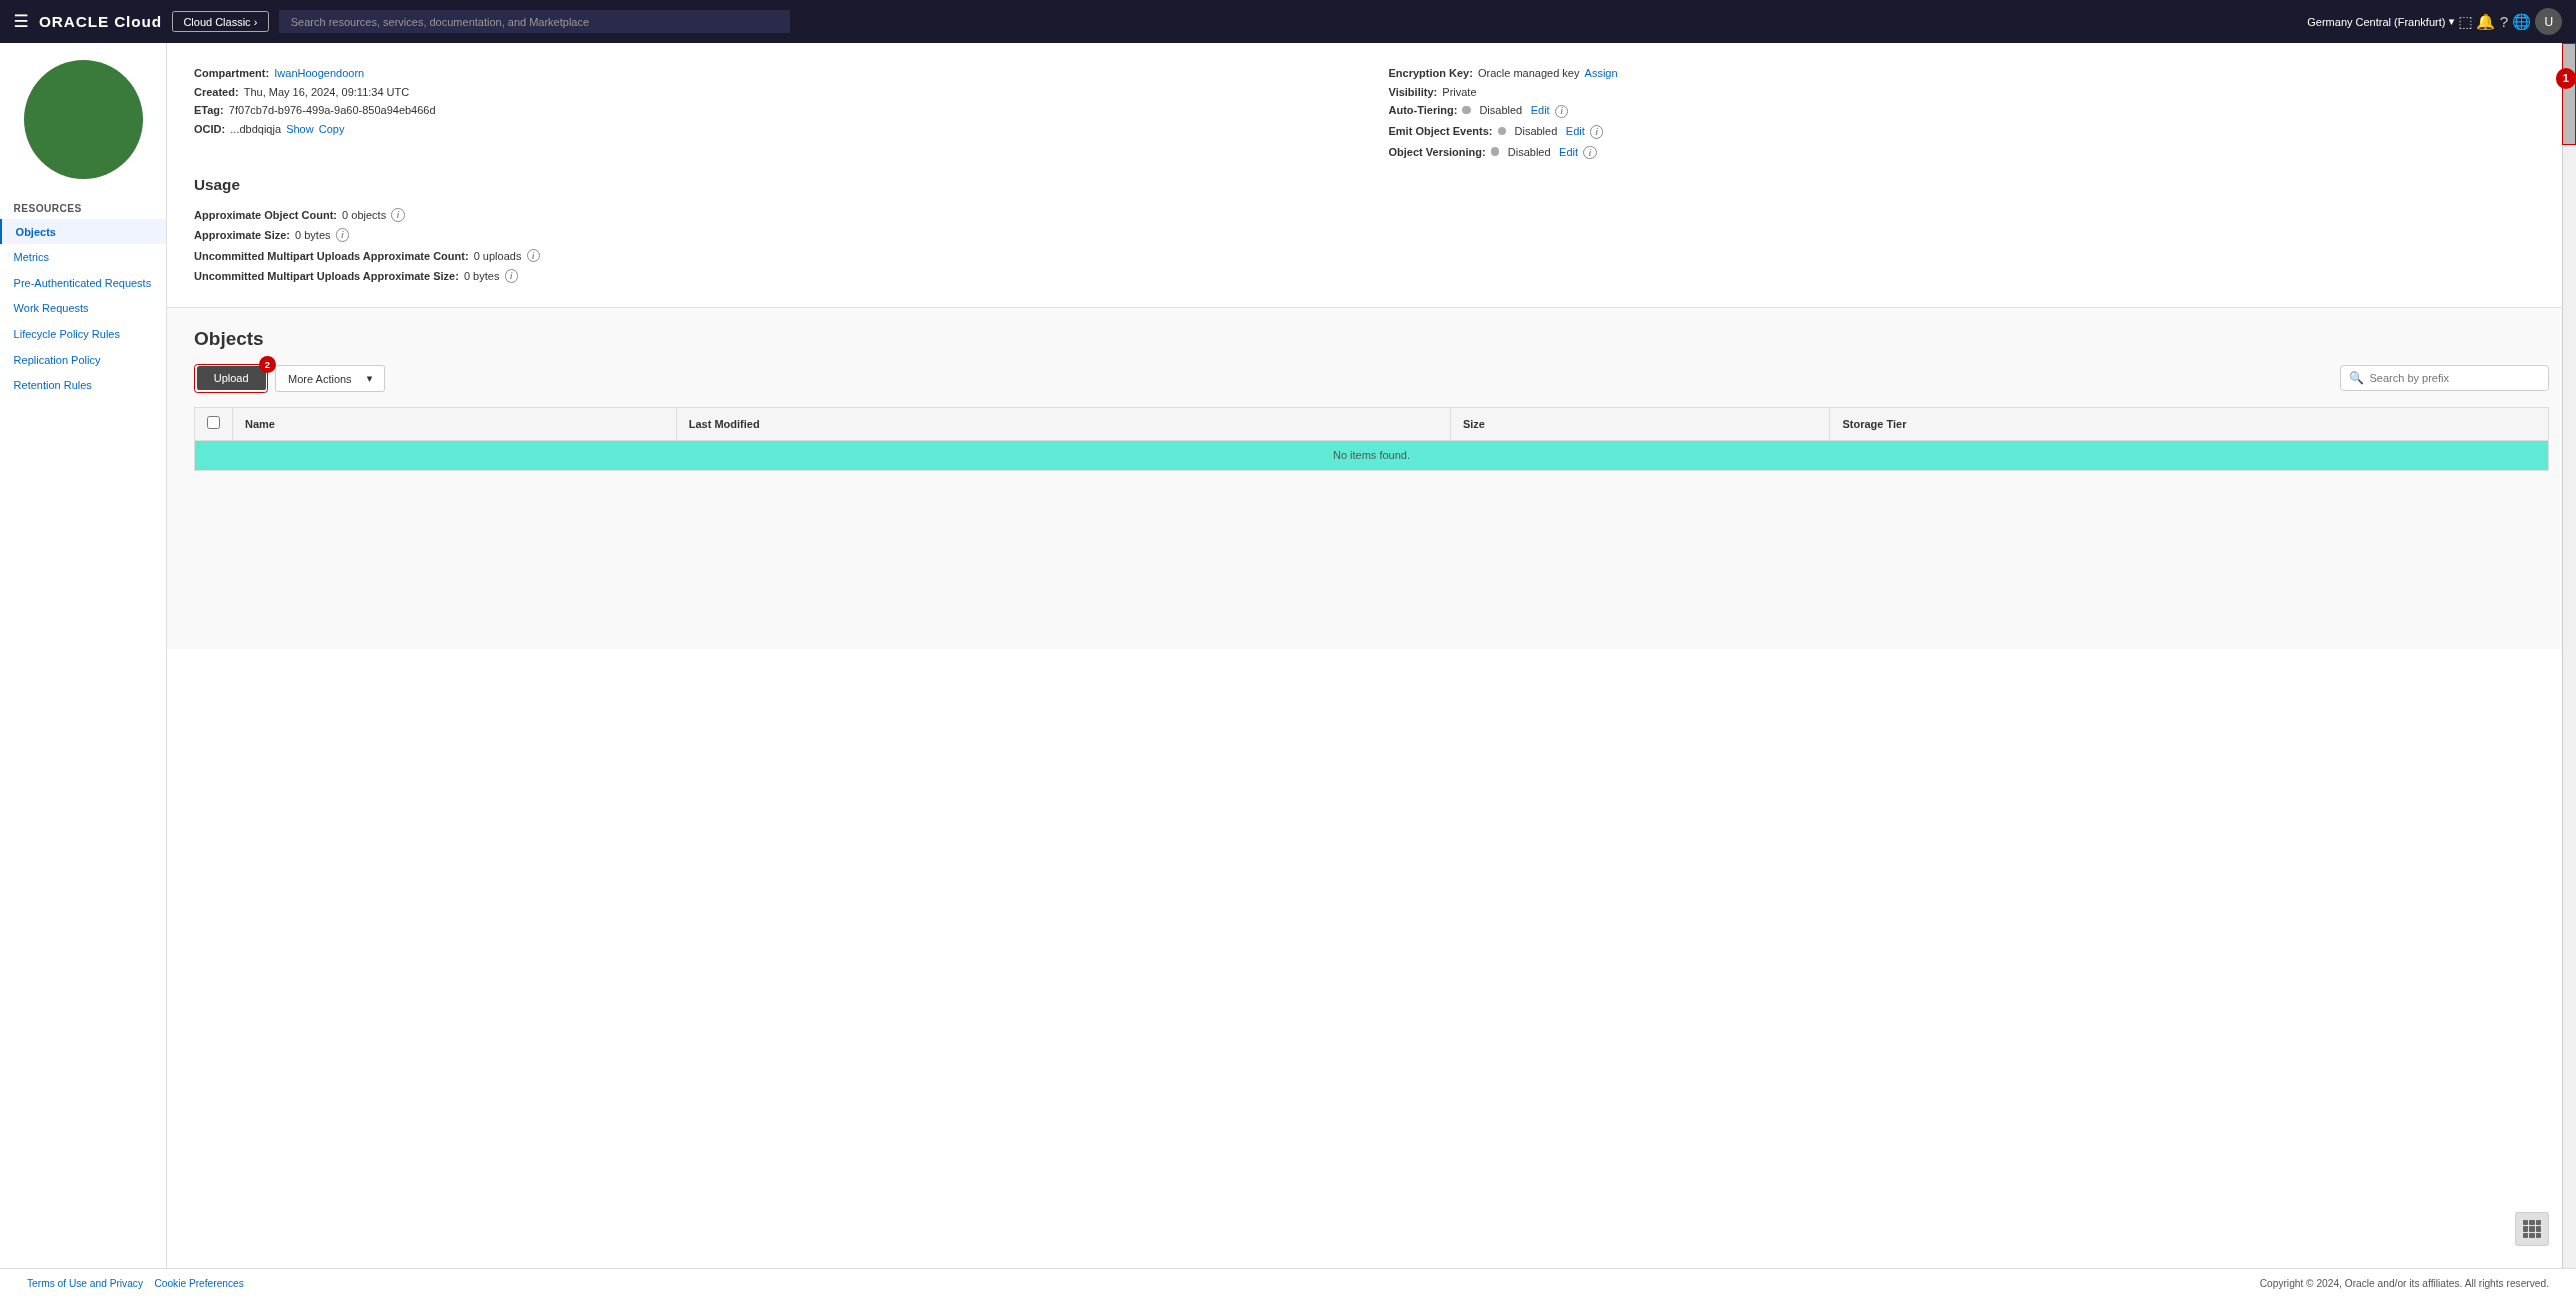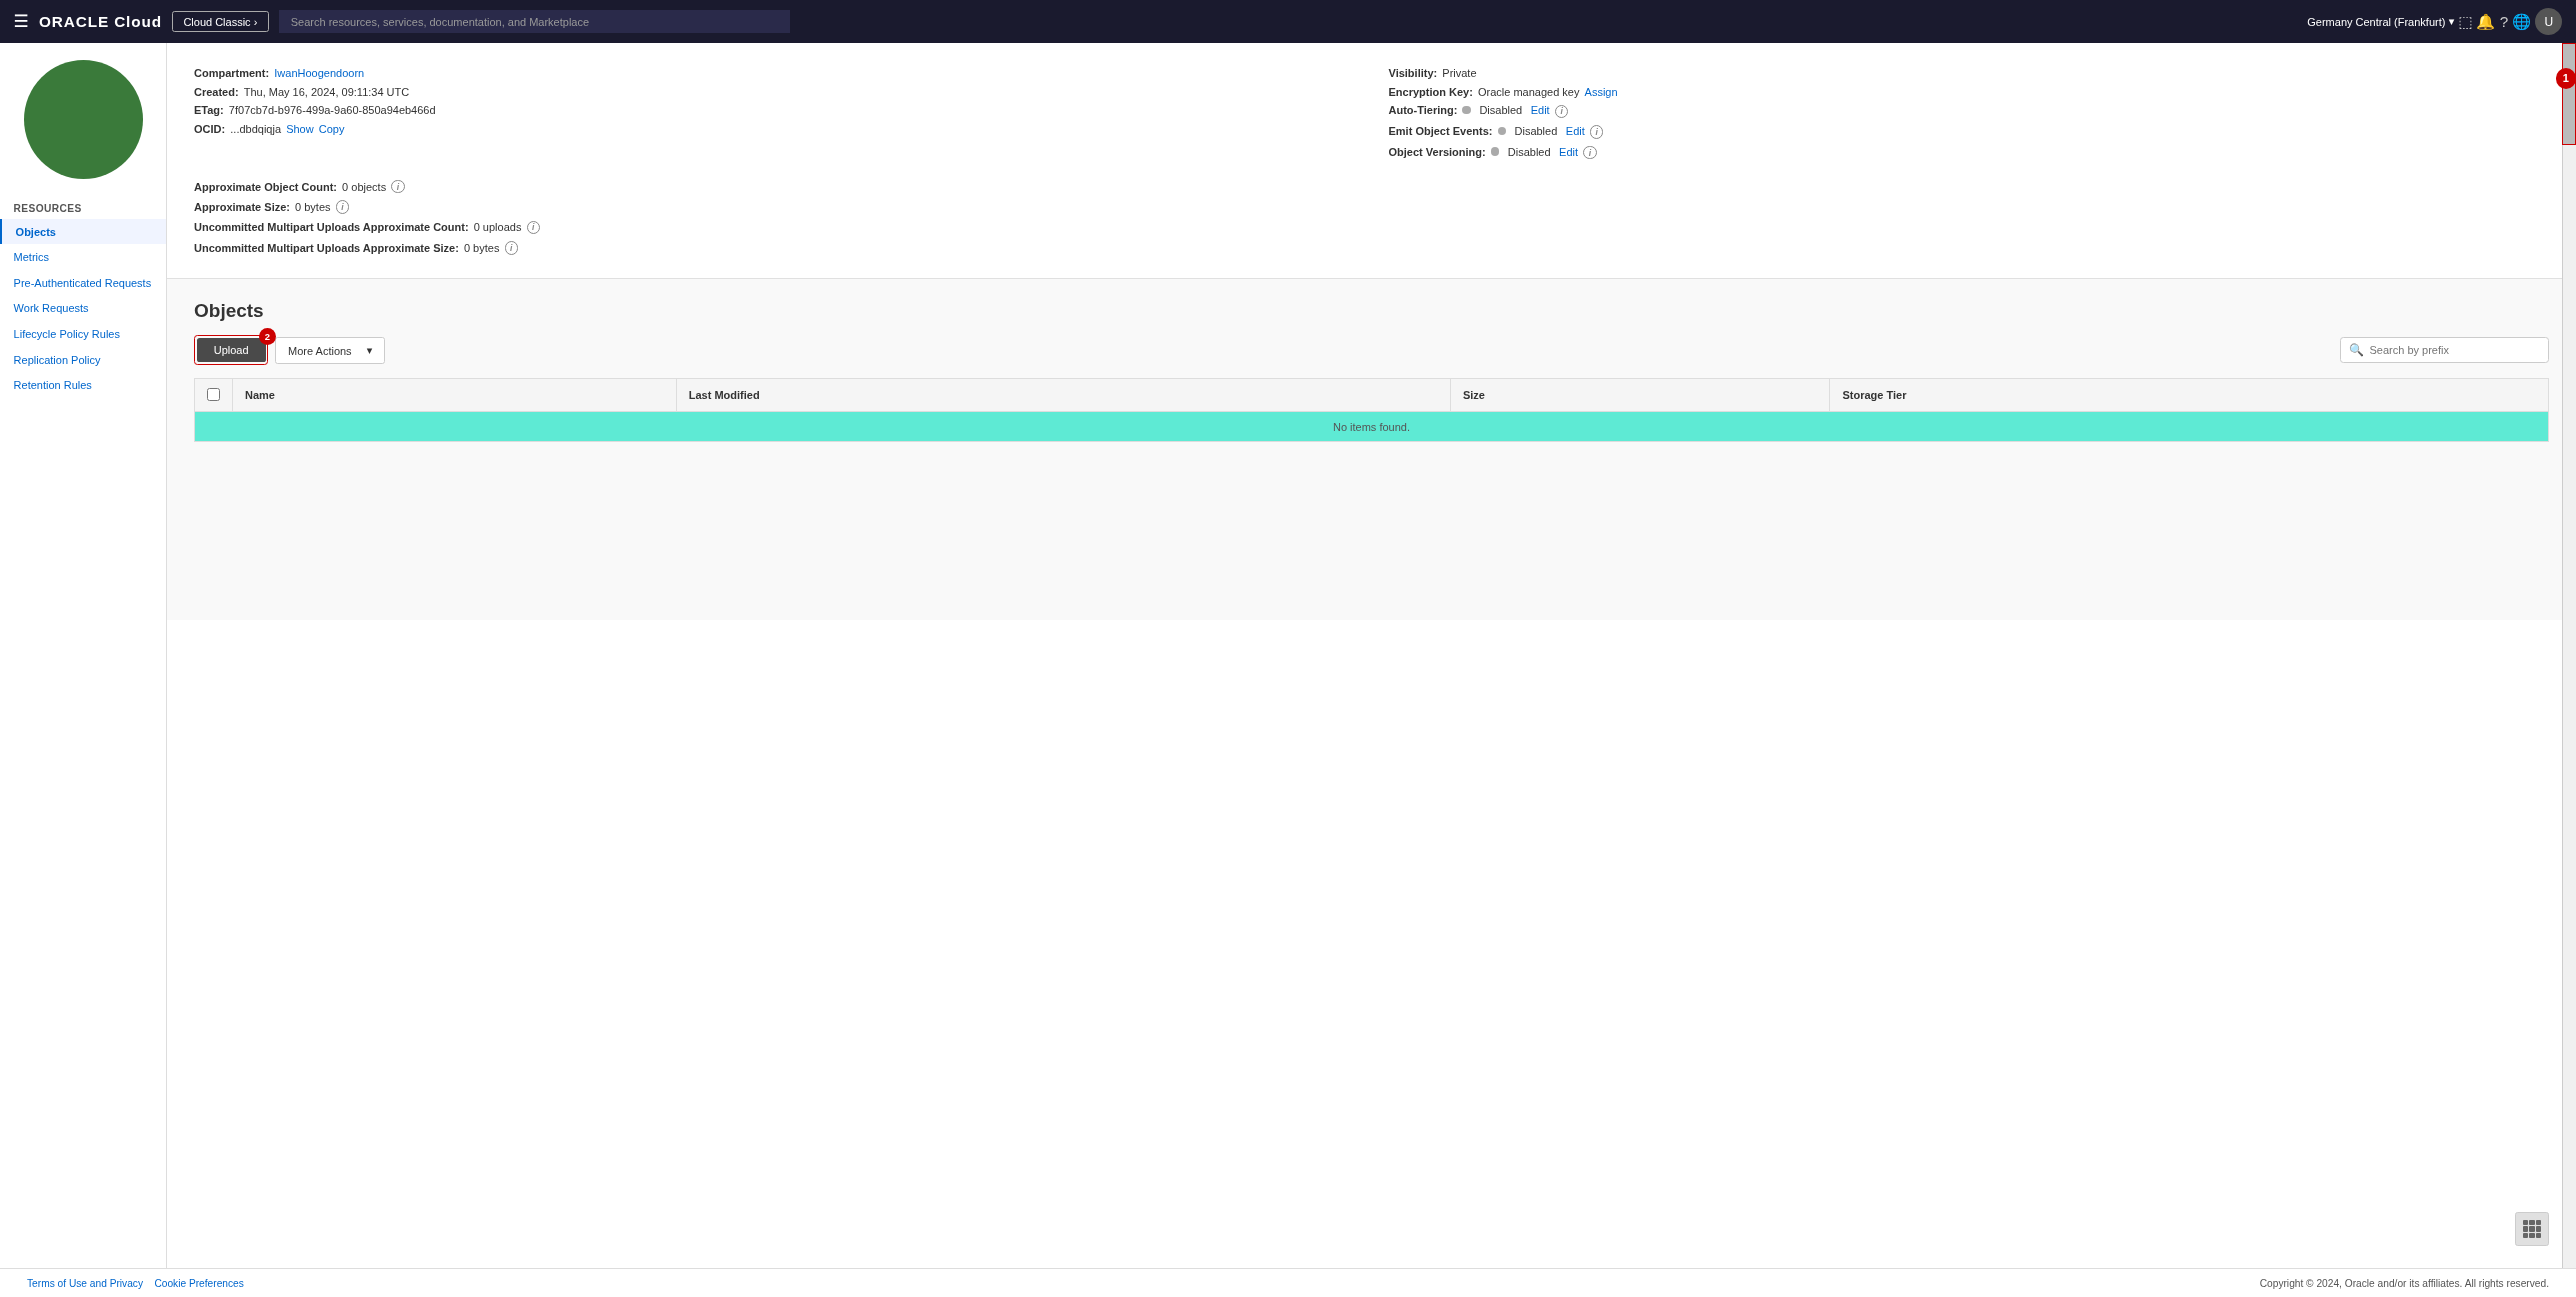--- a/index.html
+++ b/index.html
@@ -437,27 +437,27 @@
           <div class="detail-row">
             <span class="detail-label">OCID:</span>
             <span class="detail-value">...dbdqiqja</span>
             <a class="detail-link">Show</a>
             <a class="detail-link">Copy</a>
           </div>
         </div>
 
         <div>
           <div class="detail-row">
-            <span class="detail-label">Visibility:</span>
-            <span class="detail-value">Private</span>
-          </div>
-          <div class="detail-row">
             <span class="detail-label">Encryption Key:</span>
             <span class="detail-value">Oracle managed key</span>
             <a class="detail-link">Assign</a>
+          </div>
+          <div class="detail-row">
+            <span class="detail-label">Visibility:</span>
+            <span class="detail-value">Private</span>
           </div>
           <div class="detail-row">
             <span class="detail-label">Auto-Tiering:</span>
             <span class="toggle-dot"></span>
             <span class="detail-value">Disabled</span>
             <a class="edit-link">Edit</a>
             <span class="info-icon">i</span>
           </div>
           <div class="detail-row">
             <span class="detail-label">Emit Object Events:</span>
@@ -470,20 +470,21 @@
             <span class="detail-label">Object Versioning:</span>
             <span class="toggle-dot"></span>
             <span class="detail-value">Disabled</span>
             <a class="edit-link">Edit</a>
             <span class="info-icon">i</span>
           </div>
         </div>
       </div>
 
       <div class="usage-section">
+        <div class="usage-title">Usage</div>
         <div class="usage-row">
           <span class="detail-label">Approximate Object Count:</span>
           <span>0 objects</span>
           <span class="info-icon">i</span>
         </div>
         <div class="usage-row">
           <span class="detail-label">Approximate Size:</span>
           <span>0 bytes</span>
           <span class="info-icon">i</span>
         </div>

